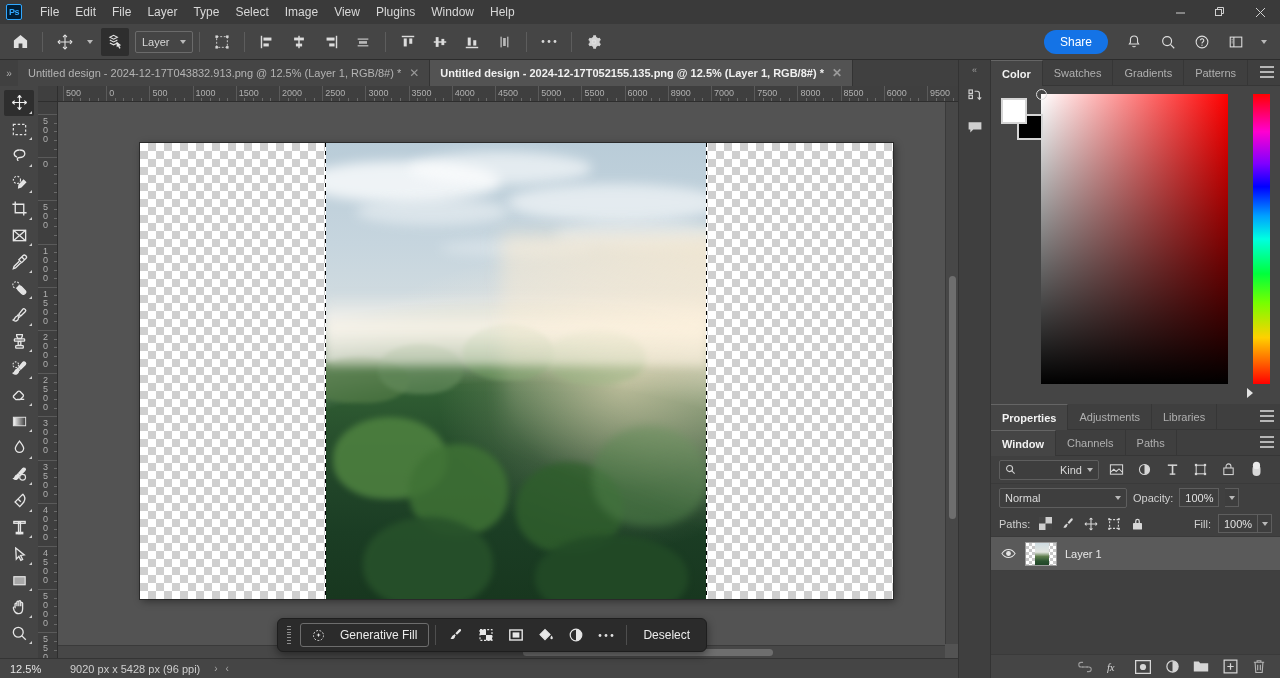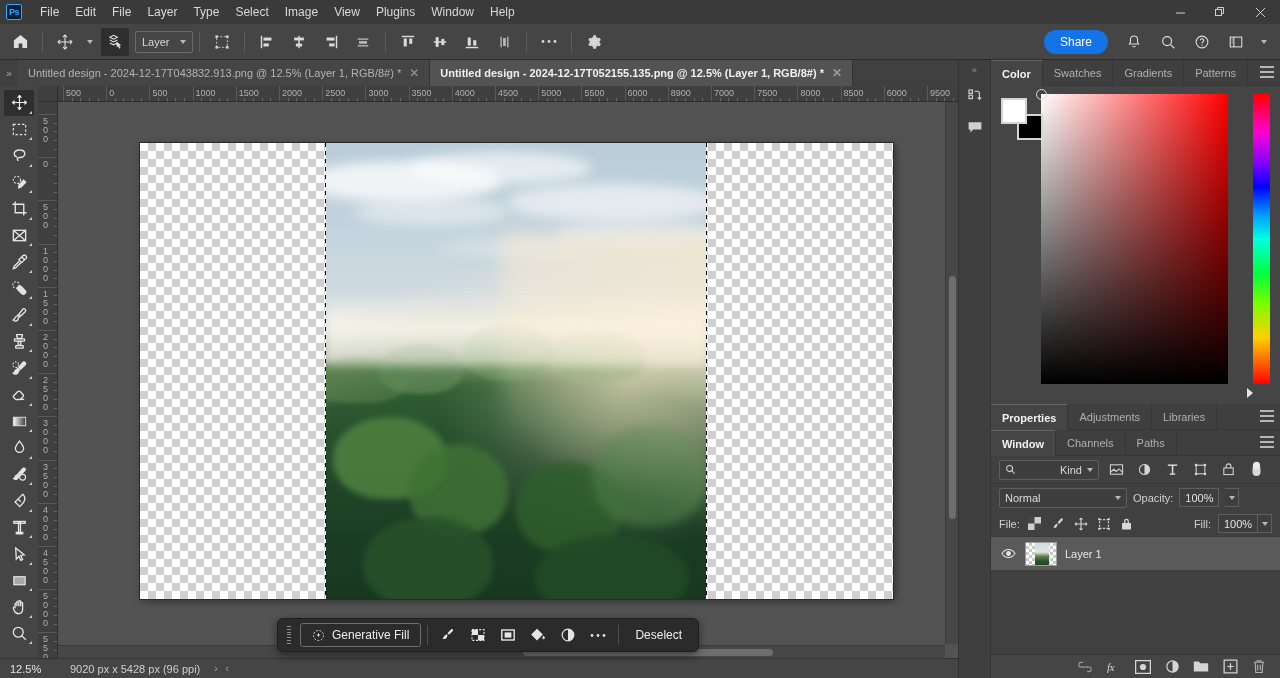--- a/index.html
+++ b/index.html
@@ -201,21 +201,21 @@
     position: absolute; left: 277px; top: 618px; height: 34px;
     background: #2b2b2b; border: 1px solid #1e1e1e; border-radius: 6px;
     display: flex; align-items: center; padding: 0 6px; gap: 2px;
     box-shadow: 0 3px 10px rgba(0,0,0,0.45); z-index: 30;
   }
   .grip { width: 10px; height: 22px; display: flex; flex-direction: column;
           justify-content: space-between; padding: 2px 3px; }
   .grip i { display: block; height: 1px; background: #8e8e8e; }
   .genfill {
     height: 24px; border: 1px solid #6d6d6d; border-radius: 3px;
-    display: flex; align-items: center; gap: 7px; padding: 0 11px;
+    display: flex; align-items: center; gap: 15px; padding: 0 11px;
     font-size: 12px; color: #ececec; margin-left: 4px;
   }
   .ctx-icon {
     width: 28px; height: 26px; display: flex; align-items: center; justify-content: center;
     border-radius: 3px;
   }
   .ctx-sep { width: 1px; height: 20px; background: #4e4e4e; margin: 0 4px; }
   .deselect { font-size: 12px; color: #ececec; padding: 0 10px; }
 
   
@@ -1136,21 +1136,21 @@
         <span class="caret"></span>
       </div>
       <div class="opacity-lab">Opacity:</div>
       <div class="num-box">100%</div>
       <div style="width:14px;height:19px;display:flex;align-items:center;justify-content:center;border:1px solid #5e5e5e;border-left:none;background:#3e3e3e">
         <span class="caret"></span>
       </div>
     </div>
 
     <div class="lockrow">
-      <span>File:</span>
+      <span>Paths:</span>
       <div class="lock-ic">
         <svg width="13" height="13" viewBox="0 0 14 14">
             <rect width="14" height="14" fill="#cfcfcf"></rect>
             <rect x="0" y="0" width="7" height="7" fill="#454545"></rect>
             <rect x="7" y="7" width="7" height="7" fill="#454545"></rect>
           </svg>
       </div>
       <div class="lock-ic">
         <svg width="14" height="14" viewBox="0 0 14 14" fill="#d8d8d8">
             <path d="M11.4 1.6c-.5-.5-1.1-.4-1.6.2L6.6 5.6l1.5 1.5 3.2-3.6c.6-.6.6-1.4.1-1.9z"></path>

